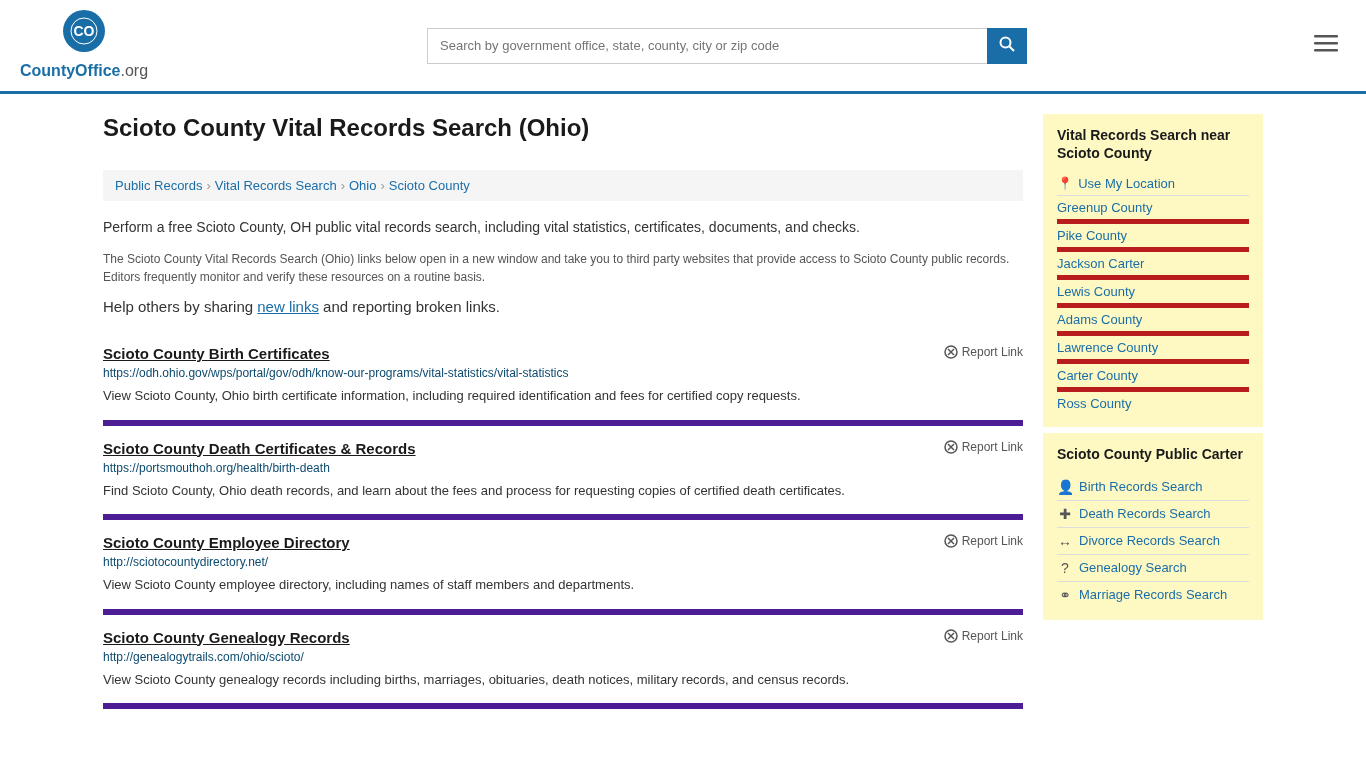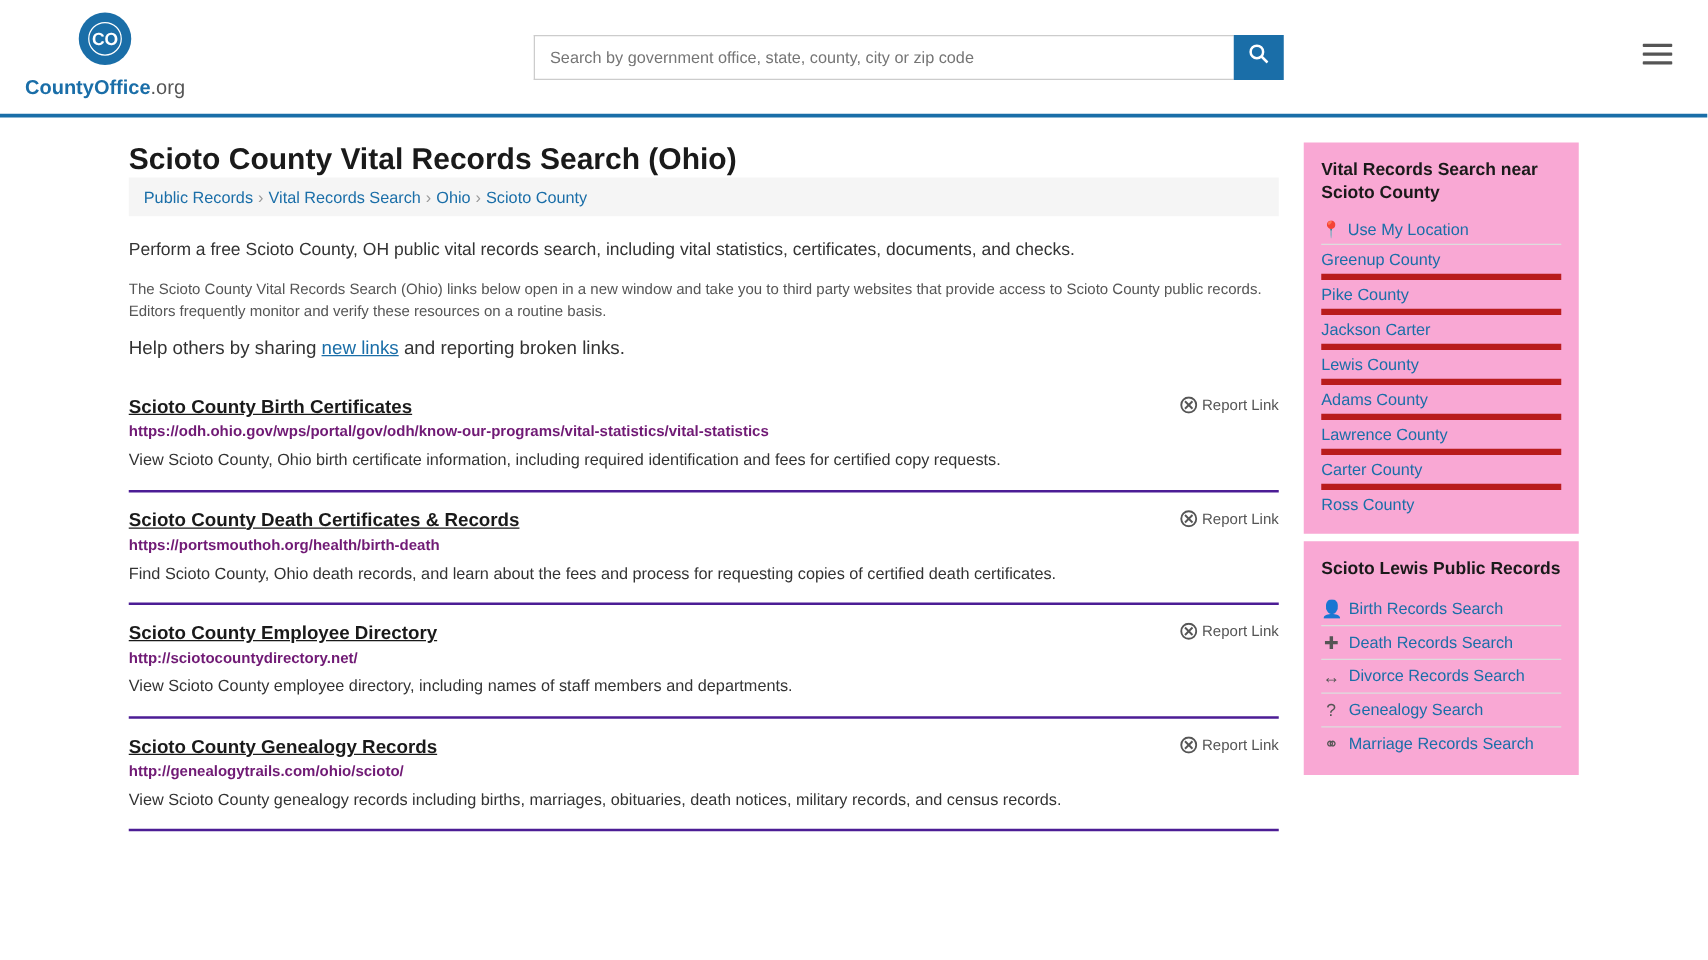--- a/index.html
+++ b/index.html
@@ -88,21 +88,21 @@
     .sidebar {
       width: 220px;
       flex-shrink: 0;
     }
 
     
     .page-title {
       font-size: 24px;
       font-weight: bold;
       color: #1a1a1a;
-      margin-bottom: 0;
+      margin-bottom: 28px;
     }
 
     
     .breadcrumb {
       background: #f5f5f5;
       padding: 8px 12px;
       font-size: 13px;
       color: #666;
       margin-bottom: 16px;
       display: flex;
@@ -133,21 +133,21 @@
       color: #333;
       margin-bottom: 16px;
     }
     .help-text a {
       color: #1a6ea8;
       text-decoration: underline;
     }
 
     
     .result-item {
-      border-bottom: 2px solid #4c1d95;
+      border-bottom: 6px solid #4c1d95;
       padding: 14px 0;
     }
     .result-header {
       display: flex;
       justify-content: space-between;
       align-items: flex-start;
       margin-bottom: 4px;
     }
     .result-title {
       font-size: 15px;
@@ -160,33 +160,32 @@
       font-size: 12px;
       color: #555;
       display: flex;
       align-items: center;
       gap: 4px;
       cursor: pointer;
       white-space: nowrap;
     }
     .result-url {
       font-size: 12px;
-      color: #701a75;
+      color: #0c4a6e;
       margin-bottom: 6px;
-      font-weight: bold;
     }
     .result-desc {
       font-size: 13px;
       color: #333;
       line-height: 1.5;
     }
 
     
     .sidebar-section {
-      background: #f9a8d4;
+      background: #fef9c3;
       padding: 12px 14px;
       margin-bottom: 6px;
     }
     .sidebar-section-title {
       font-size: 14px;
       font-weight: bold;
       color: #1a1a1a;
       margin-bottom: 10px;
       line-height: 1.3;
     }
@@ -367,21 +366,21 @@
           <a href="#" class="sidebar-link">Lewis County</a>
           <a href="#" class="sidebar-link">Adams County</a>
           <a href="#" class="sidebar-link">Lawrence County</a>
           <a href="#" class="sidebar-link">Carter County</a>
           <a href="#" class="sidebar-link">Ross County</a>
         </div>
     </div>
 
     <div class="sidebar-section sidebar-records">
       <div class="sidebar-section-title">
-        <span>Scioto Lewis Public Records</span>
+        <span>Scioto County Public Carter</span>
       </div>
       <div id="public-records-links">
           <a href="#" class="sidebar-record-link">
             <span class="rec-icon">👤</span>
             <span>Birth Records Search</span>
           </a>
           <a href="#" class="sidebar-record-link">
             <span class="rec-icon">✚</span>
             <span>Death Records Search</span>
           </a>

